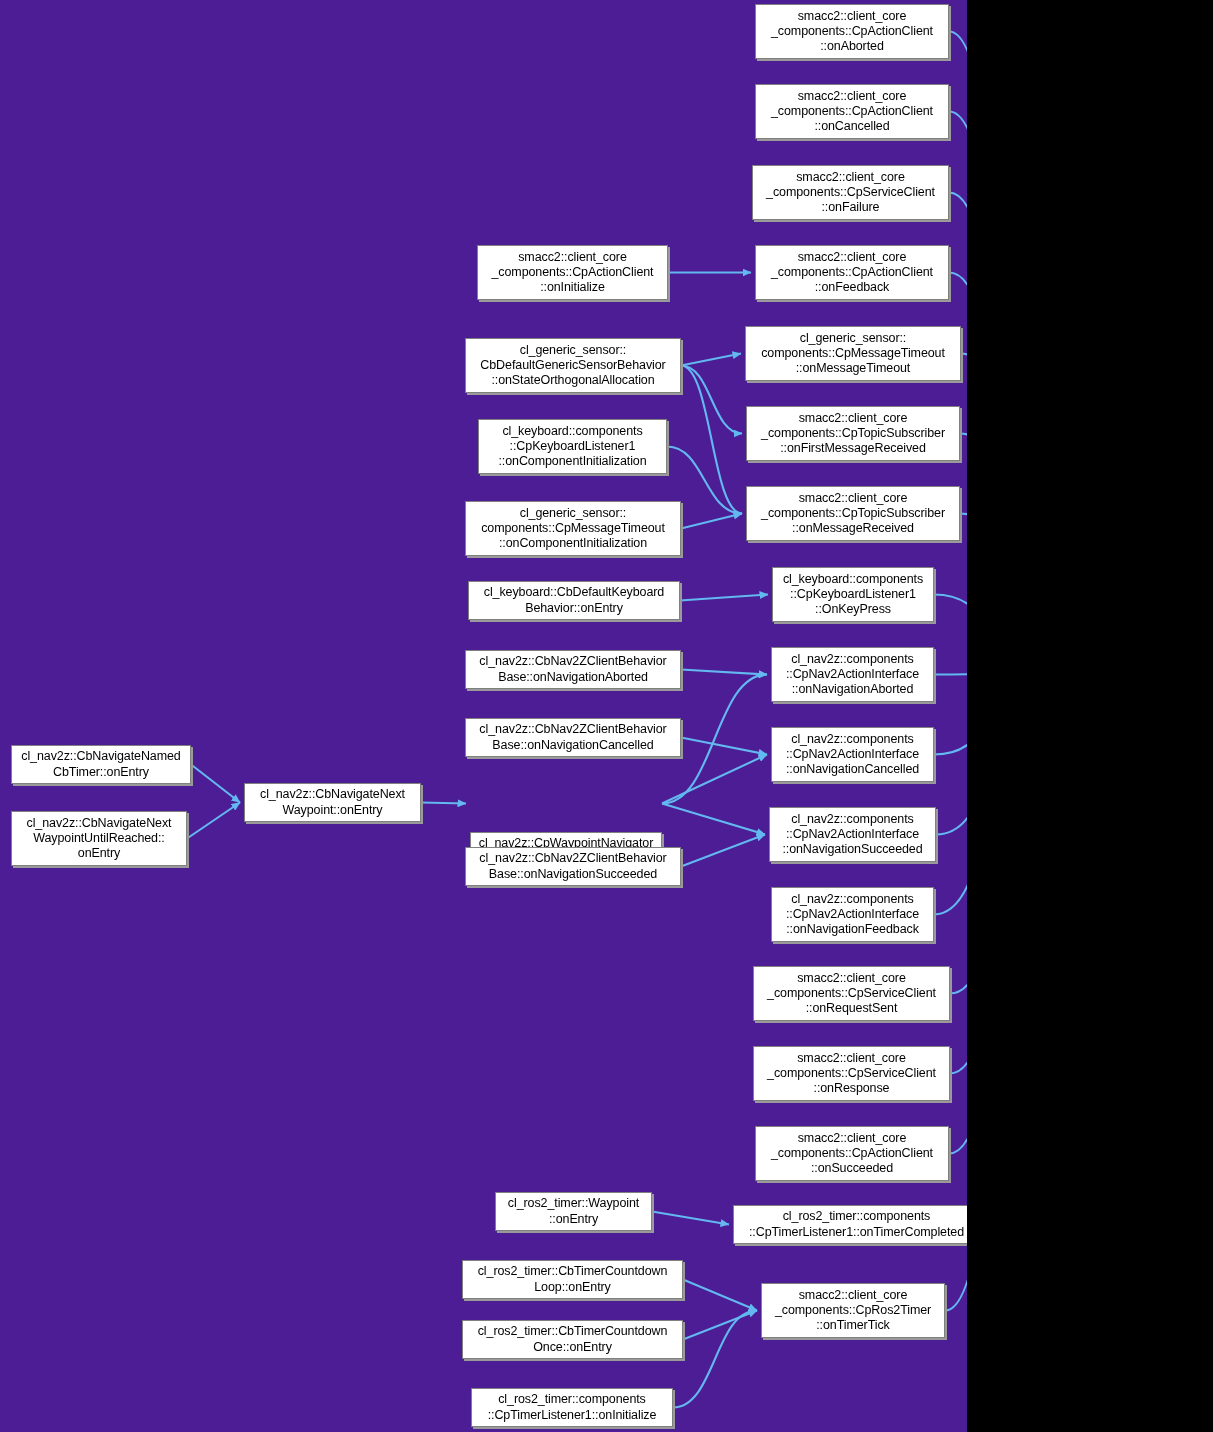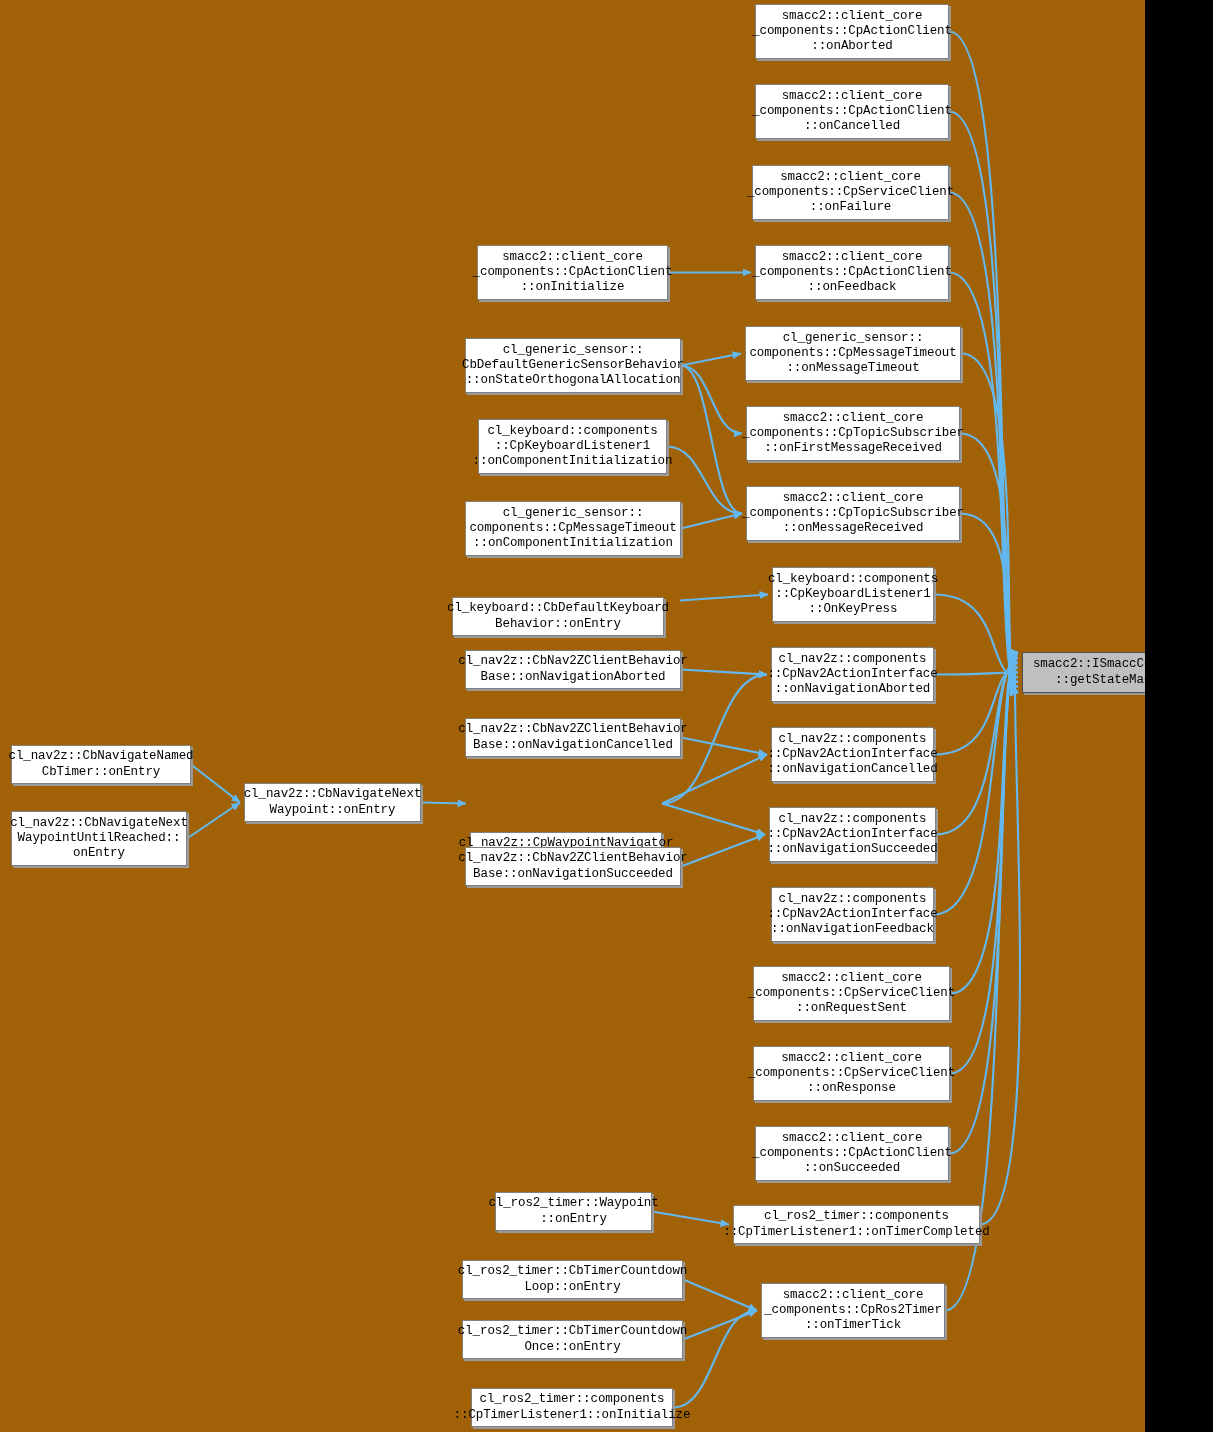--- a/index.html
+++ b/index.html
@@ -2,25 +2,25 @@
 <html><head>
 <meta charset="utf-8">
 <style>
   html, body {
     margin: 0;
     padding: 0;
     background: #000000;
   }
   #canvas {
     position: relative;
-    width: 1145px;
+    width: 967px;
     height: 1432px;
-    background: #a16207;
+    background: #4c1d95;
     overflow: hidden;
-    font-family: Liberation Mono, monospace;
+    font-family: Liberation Sans, sans-serif;
   }
   #edge-layer {
     position: absolute;
     left: 0;
     top: 0;
     width: 1213px;
     height: 1432px;
     pointer-events: none;
   }
   .node {
@@ -123,21 +123,21 @@
 ::onFirstMessageReceived</div>
       <div class="node" style="left: 478px; top: 419px; width: 189px; height: 55px;">cl_keyboard::components
 ::CpKeyboardListener1
 ::onComponentInitialization</div>
       <div class="node" style="left: 746px; top: 486px; width: 214px; height: 55px;">smacc2::client_core
 _components::CpTopicSubscriber
 ::onMessageReceived</div>
       <div class="node" style="left: 465px; top: 501px; width: 216px; height: 55px;">cl_generic_sensor::
 components::CpMessageTimeout
 ::onComponentInitialization</div>
-      <div class="node" style="left: 452px; top: 581px; width: 212px; height: 39px; margin-top: 16px;">cl_keyboard::CbDefaultKeyboard
+      <div class="node" style="left: 468px; top: 581px; width: 212px; height: 39px;">cl_keyboard::CbDefaultKeyboard
 Behavior::onEntry</div>
       <div class="node" style="left: 772px; top: 567px; width: 162px; height: 55px;">cl_keyboard::components
 ::CpKeyboardListener1
 ::OnKeyPress</div>
       <div class="node" style="left: 465px; top: 650px; width: 216px; height: 39px;">cl_nav2z::CbNav2ZClientBehavior
 Base::onNavigationAborted</div>
       <div class="node" style="left: 771px; top: 647px; width: 163px; height: 55px;">cl_nav2z::components
 ::CpNav2ActionInterface
 ::onNavigationAborted</div>
       <div class="node" style="left: 465px; top: 718px; width: 216px; height: 39px;">cl_nav2z::CbNav2ZClientBehavior

